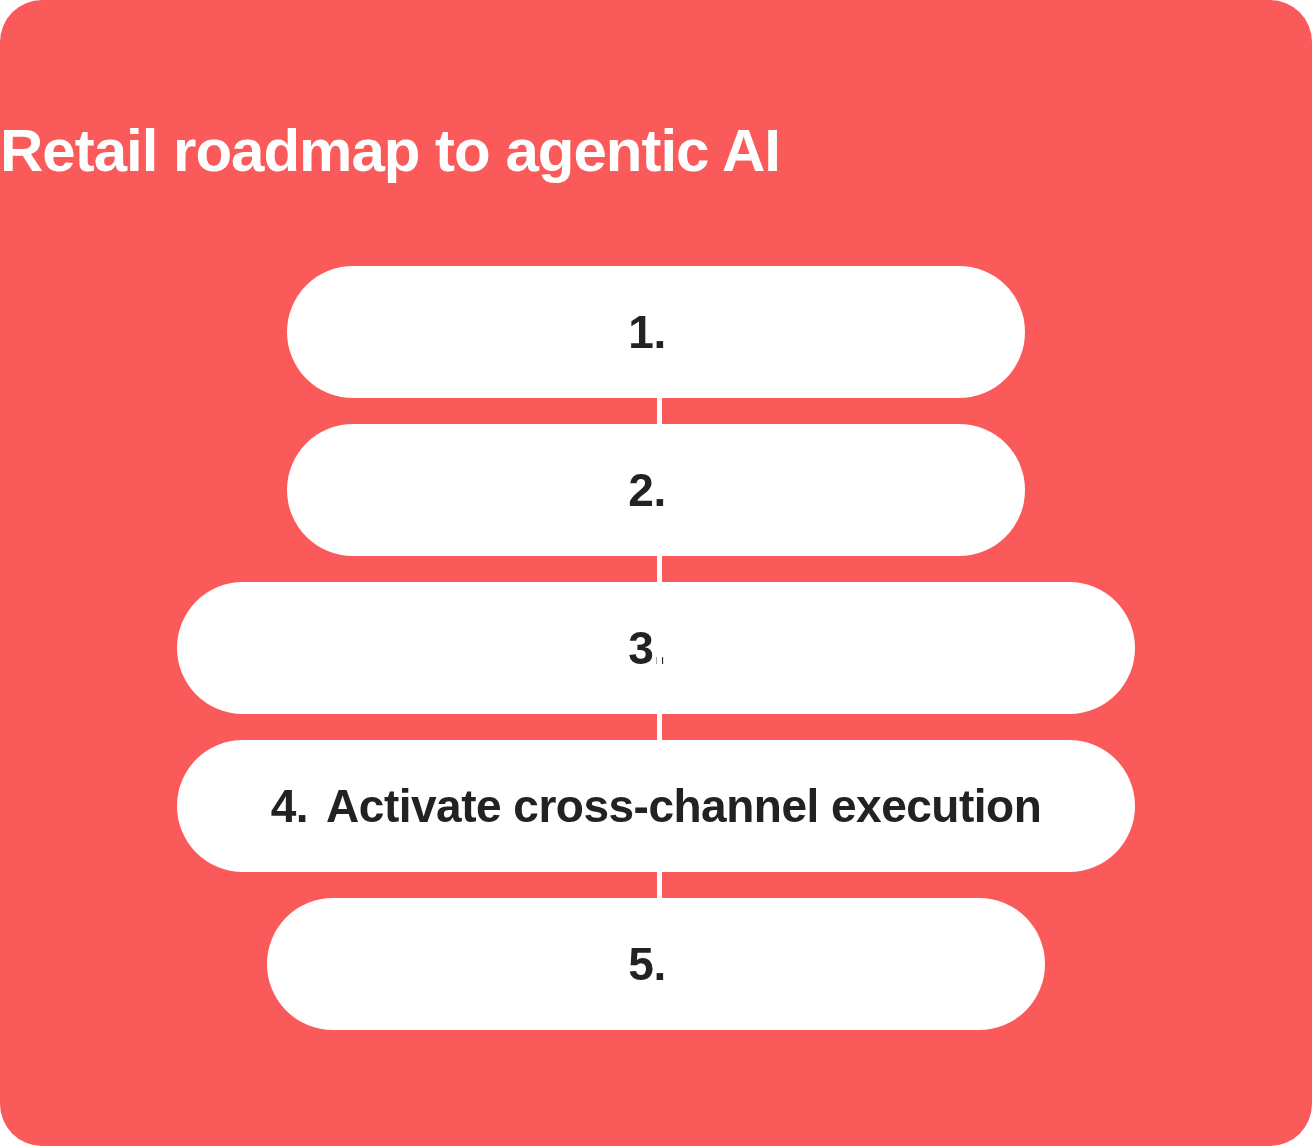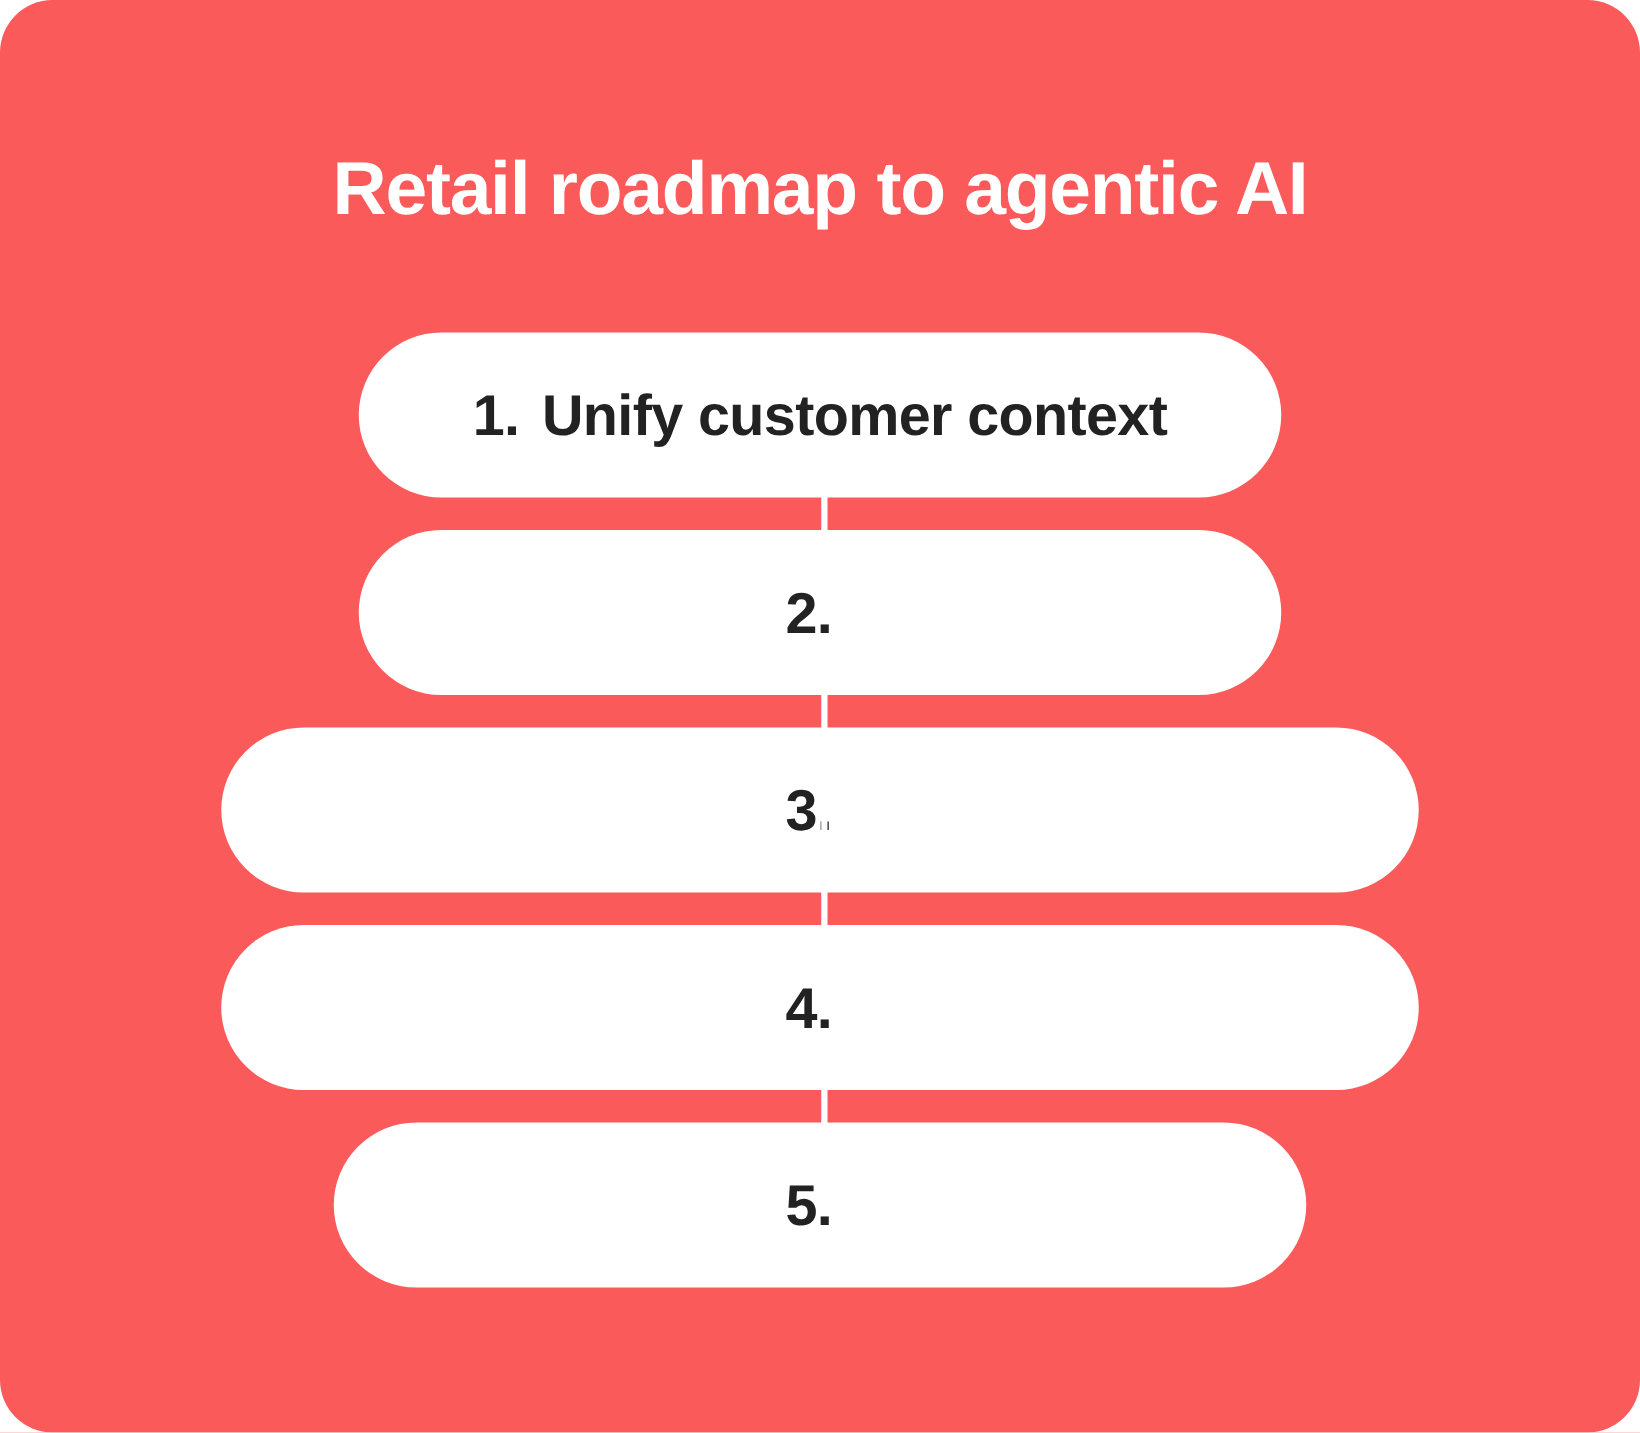--- a/index.html
+++ b/index.html
@@ -15,21 +15,21 @@
     background: var(--background, #FB5A5A);
     border-radius: 42px;
     overflow: hidden;
   }
   .title {
     position: absolute;
     top: 118px;
     left: 0;
     right: 0;
     margin: 0;
-    text-align: center;
+    text-align: left;
     color: var(--title, #ffffff);
     font-size: 60px;
     font-weight: bold;
     letter-spacing: -1px;
     line-height: 1.1;
   }
   .steps {
     position: absolute;
     top: 266px;
     left: 0;
@@ -75,33 +75,33 @@
 <div class="canvas">
 
   <h1 class="title">Retail roadmap to agentic AI</h1>
 
   <div class="connector"></div>
 
   <div class="steps">
 
     <div class="step step-1">
       <span class="num">1.</span>
-      <span class="label">Unify customer context</span>
     </div>
 
     <div class="step step-2">
       <span class="num">2.</span>
     </div>
 
     <div class="step step-3">
       <span class="num">3.</span>
     </div>
 
     <div class="step step-4">
       <span class="num">4.</span>
+      <span class="label">Activate cross-channel execution</span>
     </div>
 
     <div class="step step-5">
       <span class="num">5.</span>
     </div>
 
   </div>
 </div>
 
 </body></html>

